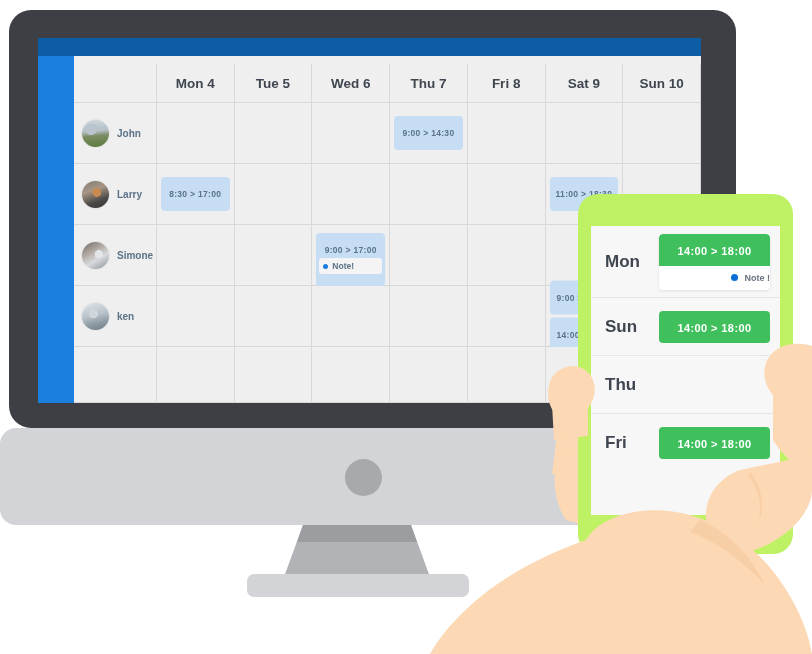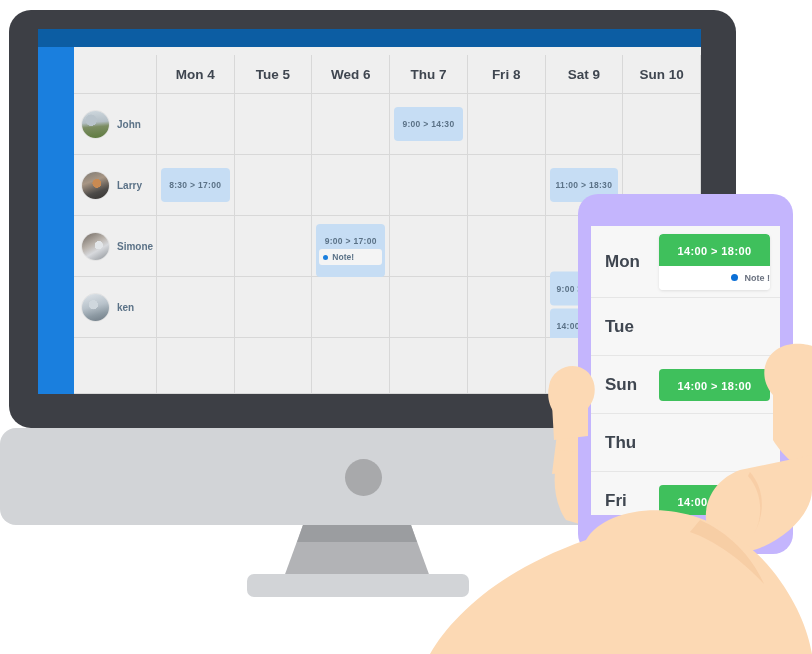--- a/index.html
+++ b/index.html
@@ -22,21 +22,21 @@
     left: 9px;
     top: 10px;
     width: 727px;
     height: 418px;
     background: #3d3f45;
     border-radius: 22px;
   }
   #monitor-screen {
     position: absolute;
     left: 29px;
-    top: 19px;
+    top: 28px;
     width: 663px;
     height: 365px;
     background: #efefef;
     overflow: hidden;
   }
   #app-topbar {
     position: absolute;
     left: 0; top: 0;
     width: 100%;
     height: 18px;
@@ -241,21 +241,21 @@
     pointer-events: none;
   }
 
   
   #phone-device {
     position: absolute;
     left: 578px;
     top: 194px;
     width: 215px;
     height: 360px;
-    background: #c4b5fd;
+    background: #bef264;
     border-radius: 20px;
   }
   #phone-screen {
     position: absolute;
     left: 13px;
     top: 32px;
     width: 189px;
     height: 289px;
     background: #f7f7f7;
     overflow: hidden;
@@ -487,24 +487,20 @@
         <div class="phone-chip">
           <span class="phone-chip-text">14:00  &gt;  18:00</span>
         </div>
         <div class="phone-note">
           <span class="phone-note-dot"></span>
           <span class="phone-note-text">Note !</span>
         </div>
       </div>
     </div>
 
-    <div class="phone-row">
-      <span class="phone-day">Tue</span>
-      <div class="phone-events"></div>
-    </div>
 
     <div class="phone-row">
       <span class="phone-day">Sun</span>
       <div class="phone-events">
         <div class="phone-chip">
           <span class="phone-chip-text">14:00  &gt;  18:00</span>
         </div>
       </div>
     </div>
 

